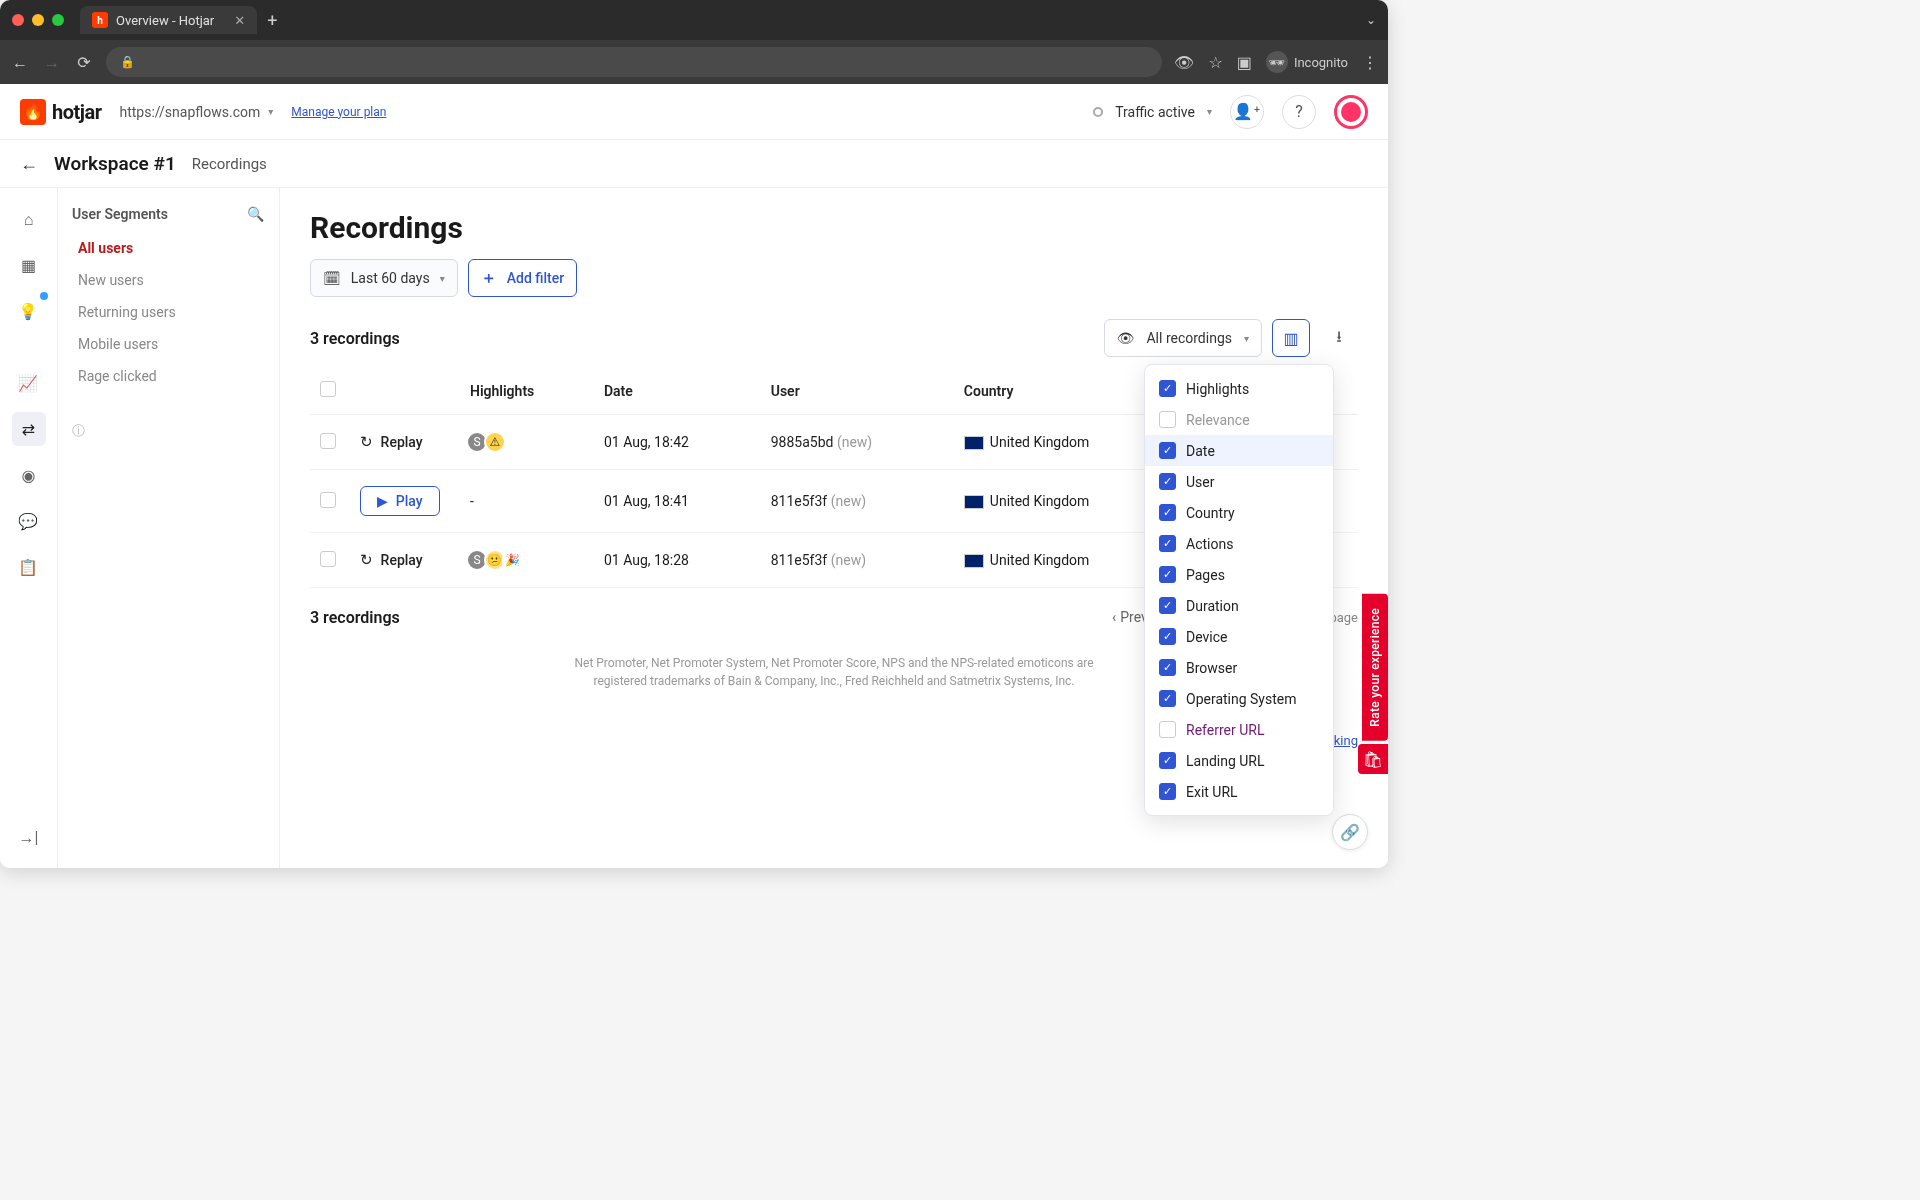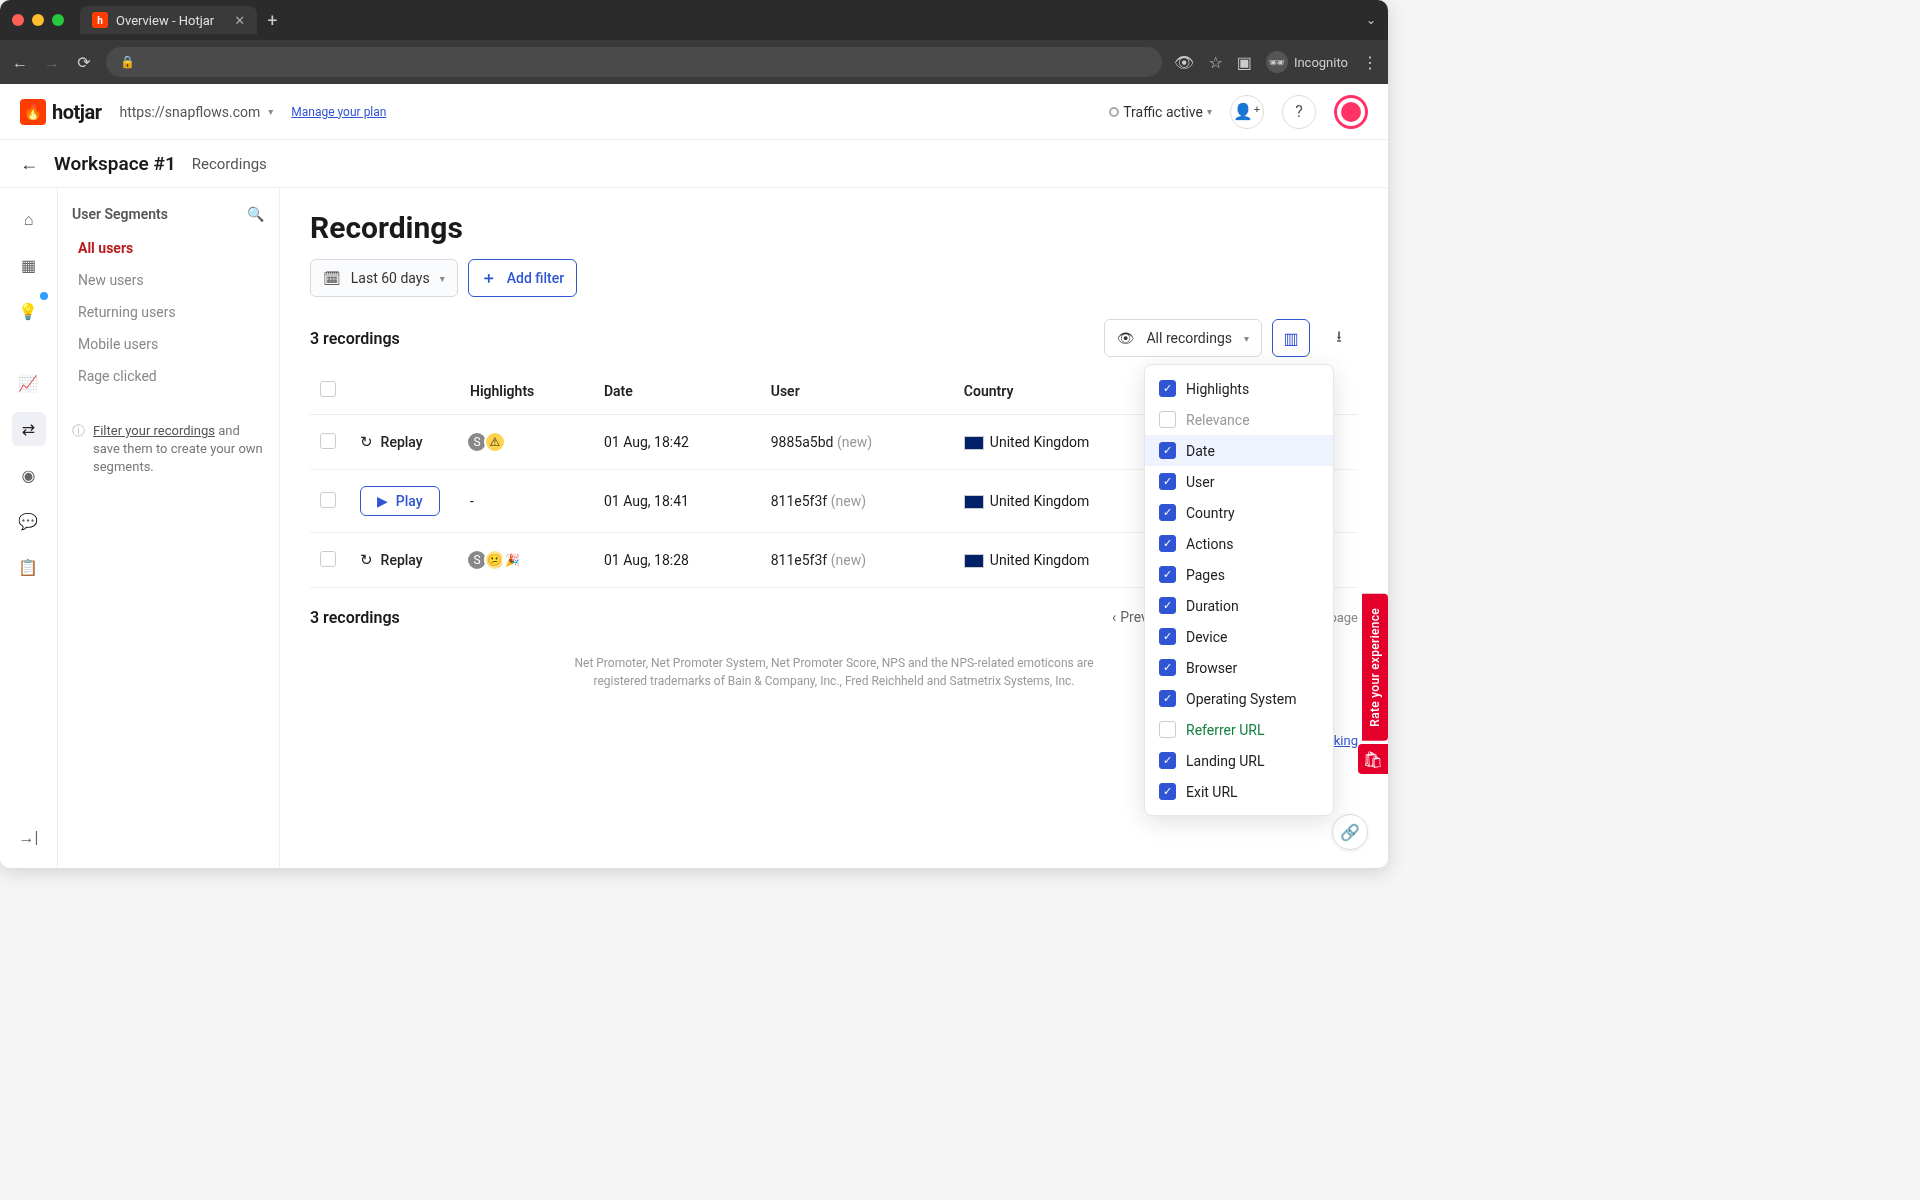--- a/index.html
+++ b/index.html
@@ -31,21 +31,21 @@
   
   .app { background:#fff; height:calc(100% - 84px); position:relative; }
   .app-header { height:56px; border-bottom:1px solid #eee; display:flex; align-items:center; padding:0 20px; gap:18px;}
   .logo { display:flex; align-items:center; gap:6px;}
   .logo-mark{width:26px;height:26px;background:#ff3c00;border-radius:4px;transform:rotate(0deg);display:inline-flex;align-items:center;justify-content:center;}
   .logo-text{font-weight:700;font-size:20px;letter-spacing:-0.5px;}
   .site-select{display:flex;align-items:center;gap:8px;color:#555;font-size:14px;cursor:pointer;}
   .chev{font-size:10px;color:#888;}
   .manage-plan{color:#2f55d4;text-decoration:underline;font-size:12px;cursor:pointer;}
   .header-right{margin-left:auto;display:flex;align-items:center;gap:18px;}
-  .traffic-active{display:flex;align-items:center;gap:4px;font-size:14px;color:#333;cursor:pointer;}
+  .traffic-active{display:flex;align-items:center;gap:12px;font-size:14px;color:#333;cursor:pointer;}
   .pulse{width:10px;height:10px;border:2px solid #aaa;border-radius:50%;}
   .circ-btn{width:34px;height:34px;border-radius:50%;border:1px solid #ddd;display:flex;align-items:center;justify-content:center;cursor:pointer;color:#555;}
   .avatar{width:34px;height:34px;border-radius:50%;border:3px solid #ff3366;display:flex;align-items:center;justify-content:center;}
   .avatar-inner{width:20px;height:20px;border-radius:50%;background:#ff3366;}
 
   
   .subhead{height:48px;display:flex;align-items:center;padding:0 20px;gap:16px;border-bottom:1px solid #f0f0f0;}
   .backarrow{font-size:18px;cursor:pointer;color:#333;}
   .workspace{font-weight:600;font-size:19px;}
   .crumb{font-size:15px;color:#555;}
@@ -218,21 +218,20 @@
           <span>User Segments</span>
           <span class="sb-search">🔍</span>
         </div>
         <div class="sb-item active">All users</div>
         <div class="sb-item">New users</div>
         <div class="sb-item">Returning users</div>
         <div class="sb-item">Mobile users</div>
         <div class="sb-item">Rage clicked</div>
         <div class="sb-hint">
           <span class="info">ⓘ</span>
-          <span><a>Filter your recordings</a><span> and save them to create your own segments.</span></span>
         </div>
       </div>
 
       <div class="main">
         <h1 class="title">Recordings</h1>
         <div class="filters">
           <div class="filter-btn">
             <span>🗓</span>
             <span>Last 60 days</span>
             <span class="chev">▾</span>
@@ -370,21 +369,21 @@
               <span>Device</span>
             </div>
             <div class="dd-item">
               <span class="dd-chk on">✓</span>
               <span>Browser</span>
             </div>
             <div class="dd-item">
               <span class="dd-chk on">✓</span>
               <span>Operating System</span>
             </div>
-            <div class="dd-item" style="color: #15803d;">
+            <div class="dd-item" style="color: #701a75;">
               <span class="dd-chk off"></span>
               <span>Referrer URL</span>
             </div>
             <div class="dd-item">
               <span class="dd-chk on">✓</span>
               <span>Landing URL</span>
             </div>
             <div class="dd-item">
               <span class="dd-chk on">✓</span>
               <span>Exit URL</span>

